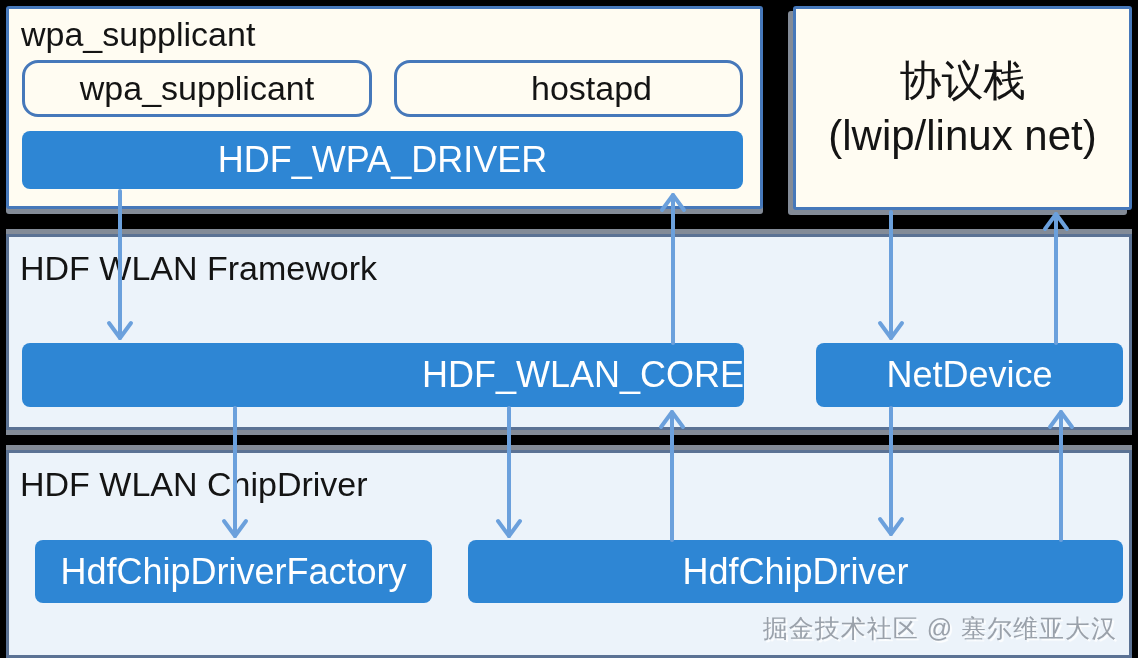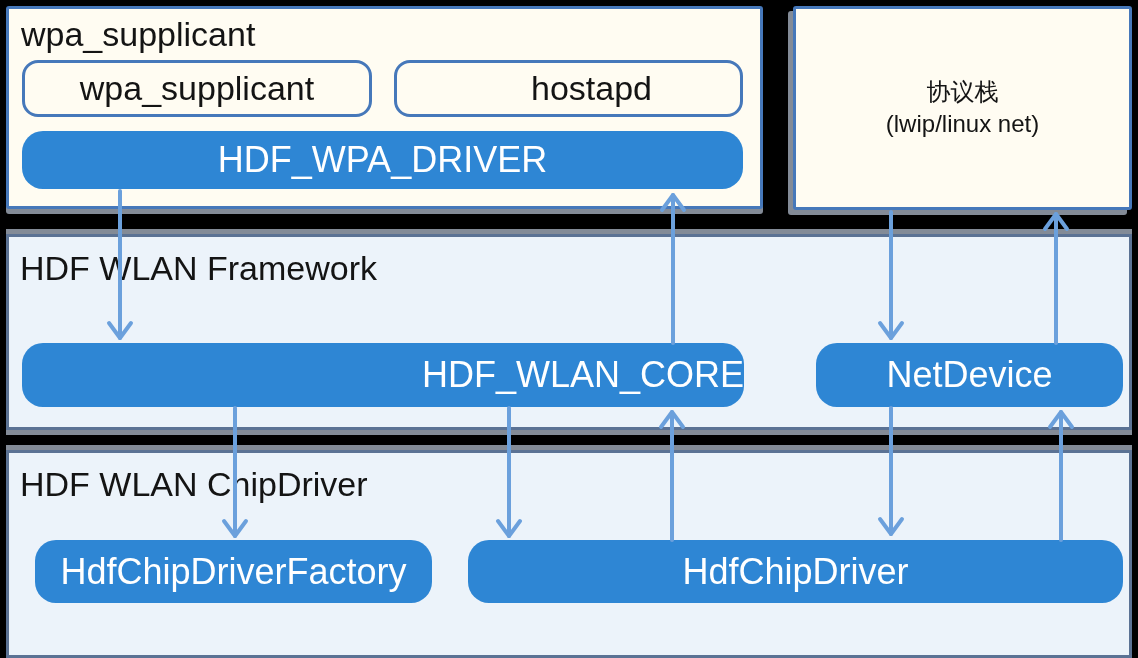--- a/index.html
+++ b/index.html
@@ -50,21 +50,21 @@
     border:3px solid var(--cream-border);
     border-radius:16px;
     display:flex;align-items:center;justify-content:center;
     font-size:34px;color:var(--title-text);
   }
   .pill-wpa{left:13px;top:51px;width:350px;height:57px;}
   .pill-hostapd{left:385px;top:51px;width:349px;height:57px;padding-left:46px;}
   .bar{
     position:absolute;
     background:var(--bar-fill);
-    border-radius:21px;
+    border-radius:8px;
     display:flex;align-items:center;justify-content:center;
     font-size:36px;color:var(--bar-text);
     white-space:nowrap;
   }
   .bar-wpa-driver{left:13px;top:122px;width:721px;height:58px;}
   .band{
     position:absolute;
     left:6px;width:1126px;
     background:var(--band-bg);
     border:3px solid var(--band-border);
@@ -74,21 +74,21 @@
   .band-chipdriver{top:450px;height:208px;}
   .band-title{
     position:absolute;left:11px;top:12px;
     font-size:34px;color:var(--title-text);
     white-space:nowrap;
   }
   .bar-core{left:13px;top:106px;width:722px;height:64px;justify-content:flex-end;}
   .bar-netdevice{left:807px;top:106px;width:307px;height:64px;align-items:center;}
   .bar-factory{left:26px;top:87px;width:397px;height:63px;}
   .bar-chip{left:459px;top:87px;width:655px;height:63px;}
-  .proto-text{font-size:24px;color:var(--title-text);line-height:1.32;}
+  .proto-text{font-size:42px;color:var(--title-text);line-height:1.32;}
   .watermark{
     position:absolute;right:12px;bottom:10px;
     font-size:25px;color:var(--watermark);
     text-shadow:2px 2px 1px rgba(255,255,255,0.95);
     white-space:nowrap;letter-spacing:1px;
   }
   #arrow-layer{
     position:absolute;left:0;top:0;width:1138px;height:658px;
     pointer-events:none;
   }
@@ -133,20 +133,21 @@
   </div>
 
   <div class="band band-chipdriver">
     <div class="band-title">HDF WLAN ChipDriver</div>
     <div class="bar bar-factory">
       <span>HdfChipDriverFactory</span>
     </div>
     <div class="bar bar-chip">
       <span>HdfChipDriver</span>
     </div>
+    <div class="watermark">掘金技术社区 @ 塞尔维亚大汉</div>
   </div>
 
   <svg id="arrow-layer" viewBox="0 0 1138 658">
       <g>
         <line x1="120" y1="191" x2="120" y2="338"></line>
         <polyline points="109,323 120,338 131,323"></polyline>
       </g>
       <g>
         <line x1="673" y1="343" x2="673" y2="195"></line>
         <polyline points="662,210 673,195 684,210"></polyline>

